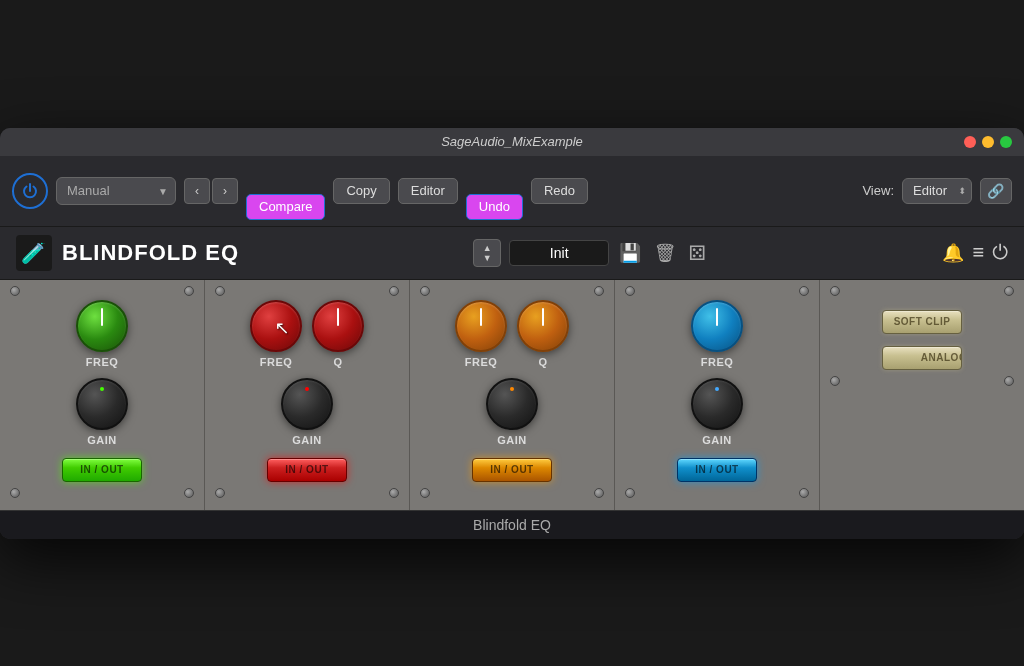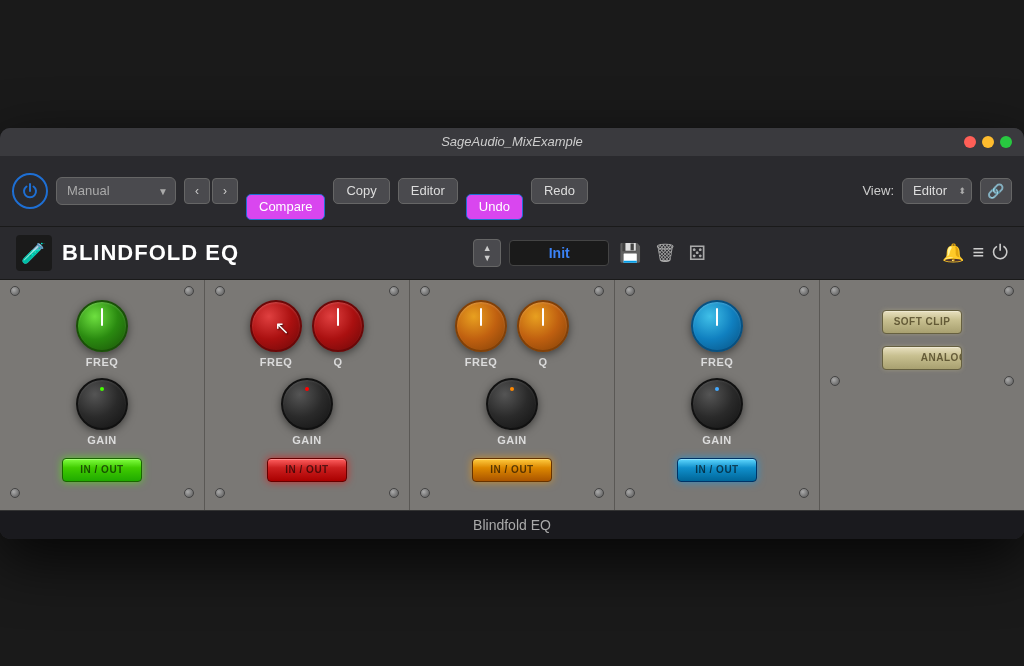--- a/index.html
+++ b/index.html
@@ -176,26 +176,25 @@
       width: 28px; height: 28px;
       display: flex; align-items: center; justify-content: center;
       cursor: pointer;
       color: #ccc;
       font-size: 11px;
     }
     .preset-name-display {
       background: #1a1a1a;
       border: 1px solid #444;
       border-radius: 4px;
-      color: #3b82f6;
+      color: #ffffff;
       padding: 4px 20px;
       font-size: 14px;
       min-width: 100px;
       text-align: center;
-      font-weight: bold;
     }
     .preset-icon-btn {
       background: transparent;
       border: none;
       color: #aaa;
       font-size: 18px;
       cursor: pointer;
       padding: 2px;
     }
     .plugin-right-btn {

